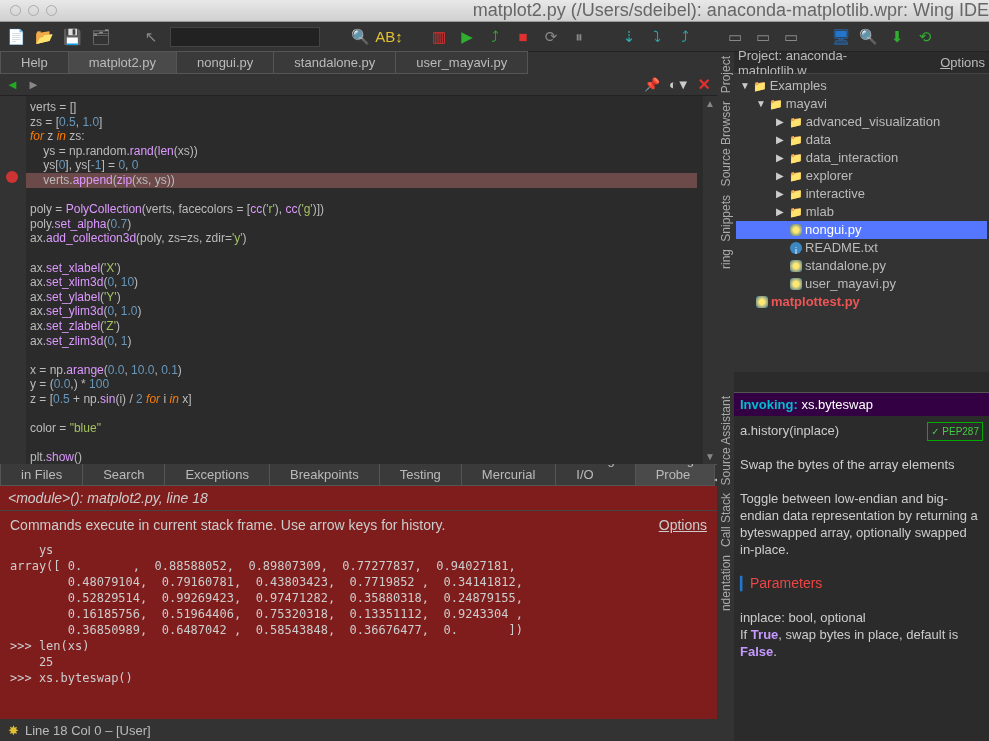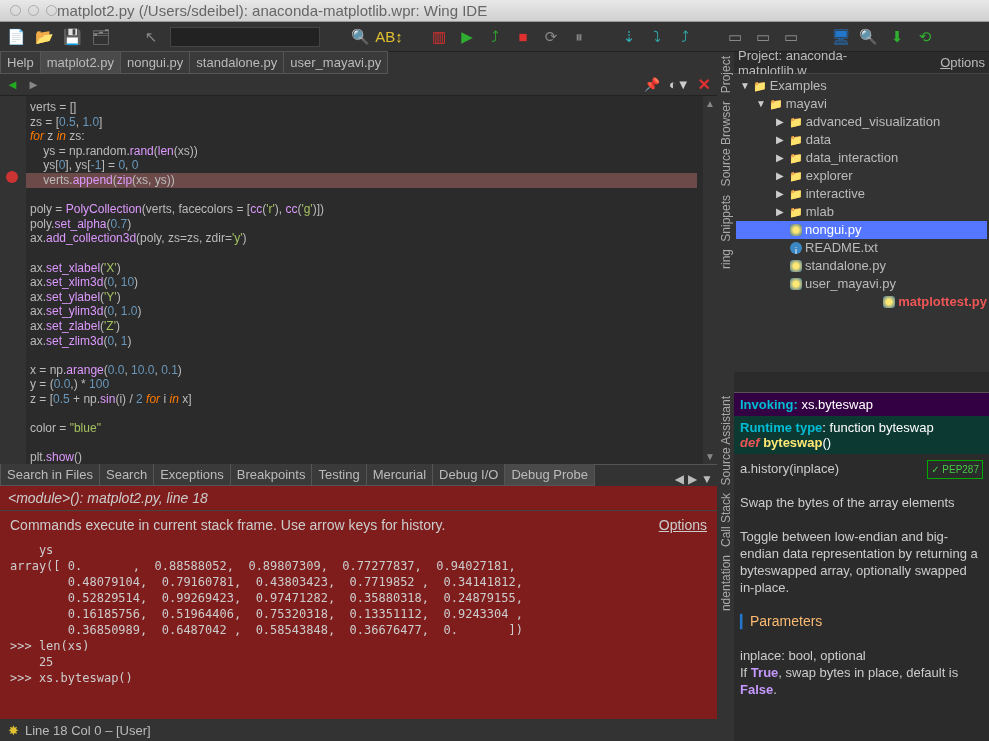--- a/index.html
+++ b/index.html
@@ -1,29 +1,29 @@
 <!DOCTYPE html>
 <html><head>
 <meta charset="utf-8">
 <style>
 * { margin:0; padding:0; box-sizing:border-box; }
 body { font-family: Helvetica, Arial, sans-serif; font-size:13px; background:#2b2b2b; color:#bbb; width:989px; height:741px; overflow:hidden; position:relative; }
 .title-bar { height:22px; background:linear-gradient(#e8e8e8,#d0d0d0); display:flex; align-items:center; border-bottom:1px solid #999; }
 .window-controls { display:flex; gap:7px; padding-left:10px; }
 .wc { width:11px; height:11px; border-radius:50%; border:1px solid #aaa; }
-.title-text { flex:1; text-align:left; color:#666; font-size:15px; }
+.title-text { flex:1; text-align:right; color:#666; font-size:18px; }
 .toolbar { height:30px; background:#333; display:flex; align-items:center; gap:10px; padding:0 8px; border-bottom:1px solid #222; }
 .tb-icon { width:18px; height:18px; display:inline-flex; align-items:center; justify-content:center; font-size:15px; }
 .tb-sep { width:12px; }
 .searchbox { flex:0 0 150px; height:20px; background:#222; border:1px solid #444; }
 .main { display:flex; height:689px; }
 .left-col { width:717px; display:flex; flex-direction:column; }
 .right-col { width:272px; display:flex; flex-direction:column; }
 .tabs-row { height:22px; background:#333; display:flex; align-items:flex-end; }
-.tab { padding:3px 6px; background:#3a3a3a; border:1px solid #555; margin-right:-1px; cursor:pointer; font-size:13px; }
+.tab { padding:3px 20px; background:#3a3a3a; border:1px solid #555; margin-right:-1px; cursor:pointer; font-size:13px; }
 .tab.active { background:#4a4a4a; }
 .tab.help { background:#3a3a3a; }
 .nav-row { height:22px; background:#333; display:flex; align-items:center; padding:0 6px; gap:8px; border-bottom:1px solid #222; }
 .editor { flex:1; background:#2b2b2b; position:relative; overflow:hidden; font-family: Liberation Sans, sans-serif; font-size:12px; }
 .gutter { position:absolute; left:0; top:0; bottom:0; width:26px; background:#333; }
 .brkpt { position:absolute; left:6px; width:12px; height:12px; background:#cc3333; border-radius:50%; }
 .code { position:absolute; left:30px; top:4px; right:20px; white-space:pre; line-height:14.6px; color:#bbb; }
 .hl-line { position:absolute; left:26px; right:20px; height:15px; background:#6d4a4a; }
 .kwd { color:#ff7b00; font-style:italic; }
 .num { color:#6897bb; }
@@ -49,21 +49,21 @@
 .bold-red { color:#e55; font-weight:bold; }
 .assistant { flex:1; background:#2b2b2b; font-size:13px; border-top:1px solid #555; }
 .ass-head { background:#330044; padding:4px 6px; }
 .ass-head b{ color:#00bcd4;}
 .ass-runtime { background:#0c3a33; padding:4px 6px; }
 .ass-runtime .rt{ color:#00bcd4; font-weight:bold;}
 .ass-runtime .def{ color:#e55; font-style:italic; font-weight:bold;}
 .ass-runtime .fn{ color:#ffe873; font-weight:bold;}
 .ass-body { padding:6px 6px; line-height:17px; color:#ccc;}
 .pep { float:right; border:1px solid #0a0; color:#4c4; font-size:10px; padding:0 3px;}
-.ass-body .prm{ color:#fdba74; font-size:14px;}
+.ass-body .prm{ color:#ef4444; font-size:14px;}
 .ass-body .tru{ color:#c599ff; font-weight:bold;}
 .ass-body .fal{ color:#c599ff; font-weight:bold;}
 .scrl { position:absolute; right:0; top:0; bottom:0; width:14px; background:#333; }
 .scroll-arrows{ position:absolute; right:2px; font-size:10px; color:#888;}
 .right-vs { display:flex; }
 .sp{flex:1;}
 .bt-arrows{ margin-left:auto; display:flex; gap:4px; padding-right:4px; font-size:12px;}
 .green{color:#2fae30;} .yellow{color:#e0c030;} .red{color:#e03030;} .blue{color:#2277cc;} .cyan{color:#2fadaf;} .grey{color:#888;}
 .pin{color:#3584e4;} .eye{color:#ccc;}
 .caret-green{ color:#2a2; font-weight:bold;}
@@ -273,41 +273,37 @@
               <span>README.txt</span>
             </div>
           <div class="tree-row" style="padding-left:54px;">
               <span class="py-icon"></span>
               <span>standalone.py</span>
             </div>
           <div class="tree-row" style="padding-left:54px;">
               <span class="py-icon"></span>
               <span>user_mayavi.py</span>
             </div>
-          <div class="tree-row" style="padding-left:20px;justify-content:flex-end;">
+          <div class="tree-row" style="padding-left:20px;">
               <span class="py-icon"></span>
               <span class="bold-red">matplottest.py</span>
             </div>
         </div>
       </div>
     </div>
 
     <div class="right-vs" style="flex:1;">
       <div class="vsidebar">
         <span class="vlabel">Source Assistant</span>
         <span class="vlabel">Call Stack</span>
         <span class="vlabel">ndentation</span>
       </div>
       <div class="assistant">
         <div class="ass-head">
           <b>Invoking:</b> <span style="color:#fff;">xs.byteswap</span>
-        </div>
-        <div class="ass-runtime">
-          <span class="rt">Runtime type</span><span style="color:#fff;">: function byteswap</span><br>
-          <span class="def">def</span> <span class="fn">byteswap</span><span style="color:#fff;">()</span>
         </div>
         <div class="ass-body">
           <span class="pep">✓ PEP287</span>
           <span>a.history(inplace)</span><br><br>
           <span>Swap the bytes of the array elements</span><br><br>
           <span>Toggle between low-endian and big-endian data representation by returning a byteswapped array, optionally swapped in-place.</span><br><br>
           <span style="color:#2277cc;">▎</span><span class="prm">Parameters</span><br><br>
           <span>inplace: bool, optional</span><br>
           <span>If </span><span class="tru">True</span><span>, swap bytes in place, default is </span><span class="fal">False</span><span>.</span>
         </div>

